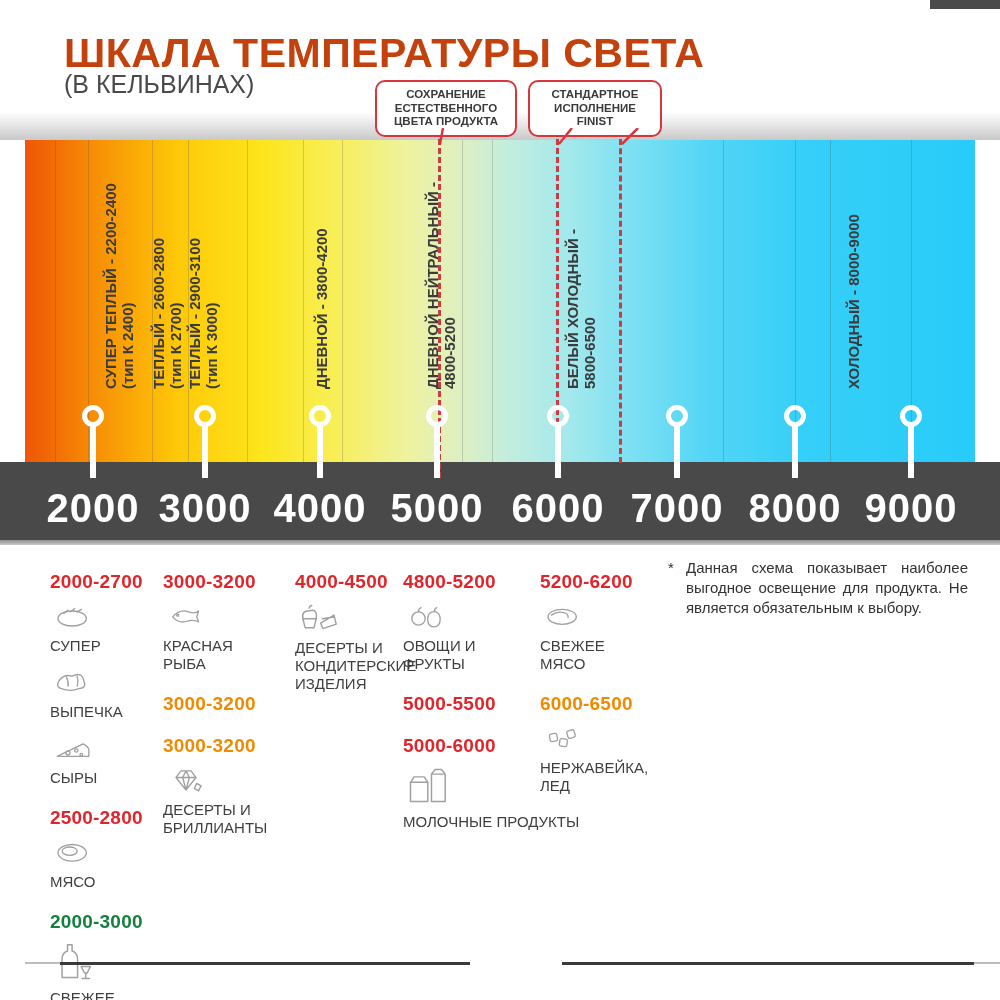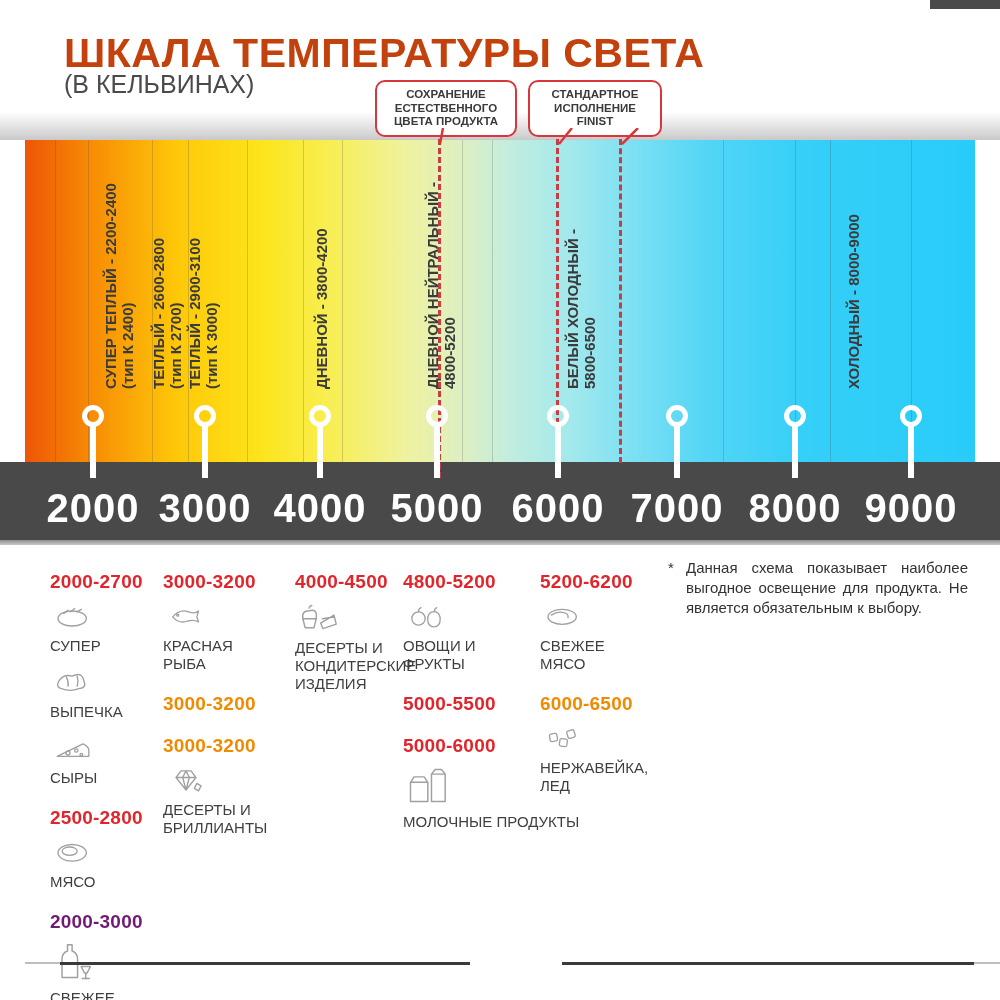--- a/index.html
+++ b/index.html
@@ -195,21 +195,21 @@
           <div class="range" style="color: rgb(225, 37, 43);">2500-2800</div>
           <div class="item">
             <div class="icon"><svg width="46" height="30" viewBox="0 0 48 36">
                 <ellipse cx="23" cy="19" rx="17" ry="10"></ellipse>
                 <ellipse cx="20" cy="17" rx="9" ry="5"></ellipse>
               </svg></div>
             <div class="plabel">МЯСО</div>
           </div>
         </div>
         <div class="group">
-          <div class="range" style="color: #701a75;">2000-3000</div>
+          <div class="range" style="color: #15803d;">2000-3000</div>
           <div class="item">
             <div class="icon"><svg width="46" height="42" viewBox="0 0 48 46">
                 <path d="M18 4 h5 v7 q6 2 6 9 v20 h-17 v-20 q0 -7 6 -9 z"></path>
                 <path d="M33 28 h10 l-3.5 7 h-3 z M38 35 v6 M34 41 h8"></path>
               </svg></div>
             <div class="plabel">СВЕЖЕЕ</div>
           </div>
         </div>
       </div>
       <div class="pcol" style="left: 163px; width: 112px;">

